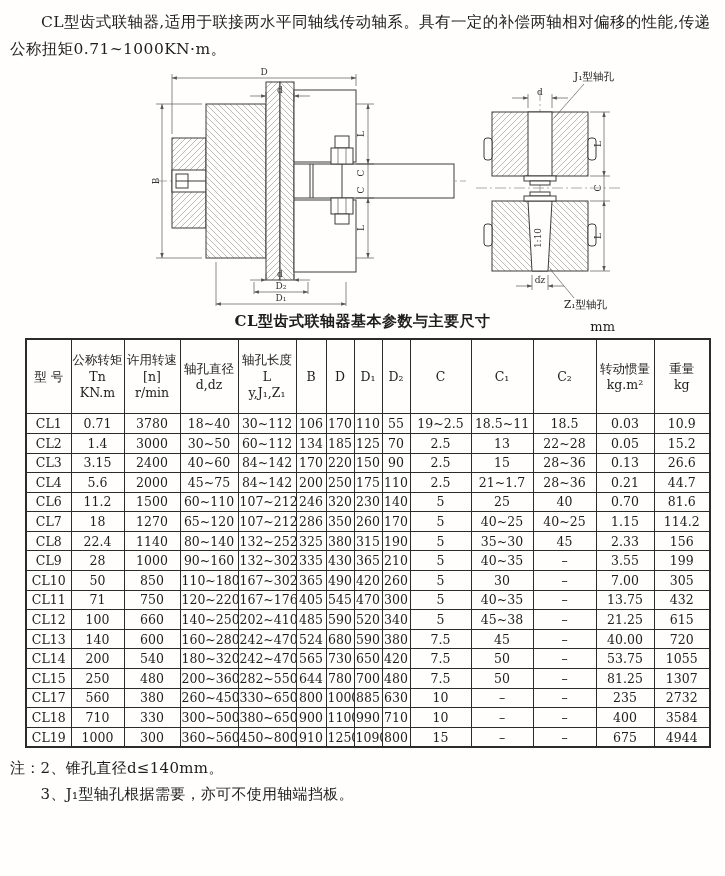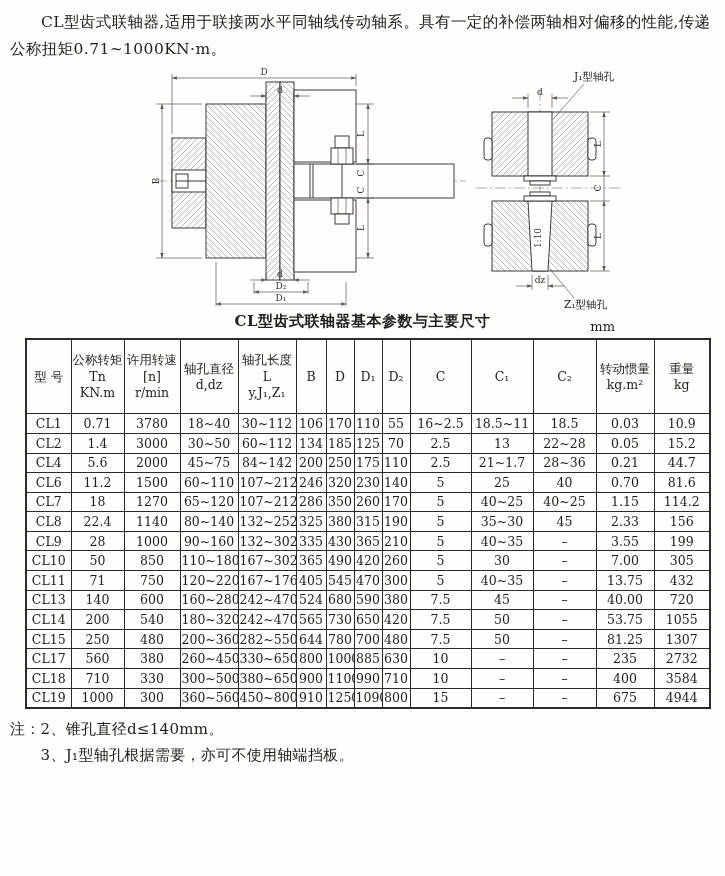--- a/index.html
+++ b/index.html
@@ -302,21 +302,21 @@
         <tr>
           <td>CL1</td>
           <td>0.71</td>
           <td>3780</td>
           <td>18~40</td>
           <td>30~112</td>
           <td>106</td>
           <td>170</td>
           <td>110</td>
           <td>55</td>
-          <td>16~2.5</td>
+          <td>19~2.5</td>
           <td>18.5~11</td>
           <td>18.5</td>
           <td>0.03</td>
           <td>10.9</td>
         </tr>
         <tr>
           <td>CL2</td>
           <td>1.4</td>
           <td>3000</td>
           <td>30~50</td>
@@ -325,20 +325,36 @@
           <td>185</td>
           <td>125</td>
           <td>70</td>
           <td>2.5</td>
           <td>13</td>
           <td>22~28</td>
           <td>0.05</td>
           <td>15.2</td>
         </tr>
         <tr>
+          <td>CL3</td>
+          <td>3.15</td>
+          <td>2400</td>
+          <td>40~60</td>
+          <td>84~142</td>
+          <td>170</td>
+          <td>220</td>
+          <td>150</td>
+          <td>90</td>
+          <td>2.5</td>
+          <td>15</td>
+          <td>28~36</td>
+          <td>0.13</td>
+          <td>26.6</td>
+        </tr>
+        <tr>
           <td>CL4</td>
           <td>5.6</td>
           <td>2000</td>
           <td>45~75</td>
           <td>84~142</td>
           <td>200</td>
           <td>250</td>
           <td>175</td>
           <td>110</td>
           <td>2.5</td>
@@ -437,20 +453,36 @@
           <td>545</td>
           <td>470</td>
           <td>300</td>
           <td>5</td>
           <td>40~35</td>
           <td>–</td>
           <td>13.75</td>
           <td>432</td>
         </tr>
         <tr>
+          <td>CL12</td>
+          <td>100</td>
+          <td>660</td>
+          <td>140~250</td>
+          <td>202~410</td>
+          <td>485</td>
+          <td>590</td>
+          <td>520</td>
+          <td>340</td>
+          <td>5</td>
+          <td>45~38</td>
+          <td>–</td>
+          <td>21.25</td>
+          <td>615</td>
+        </tr>
+        <tr>
           <td>CL13</td>
           <td>140</td>
           <td>600</td>
           <td>160~280</td>
           <td>242~470</td>
           <td>524</td>
           <td>680</td>
           <td>590</td>
           <td>380</td>
           <td>7.5</td>

